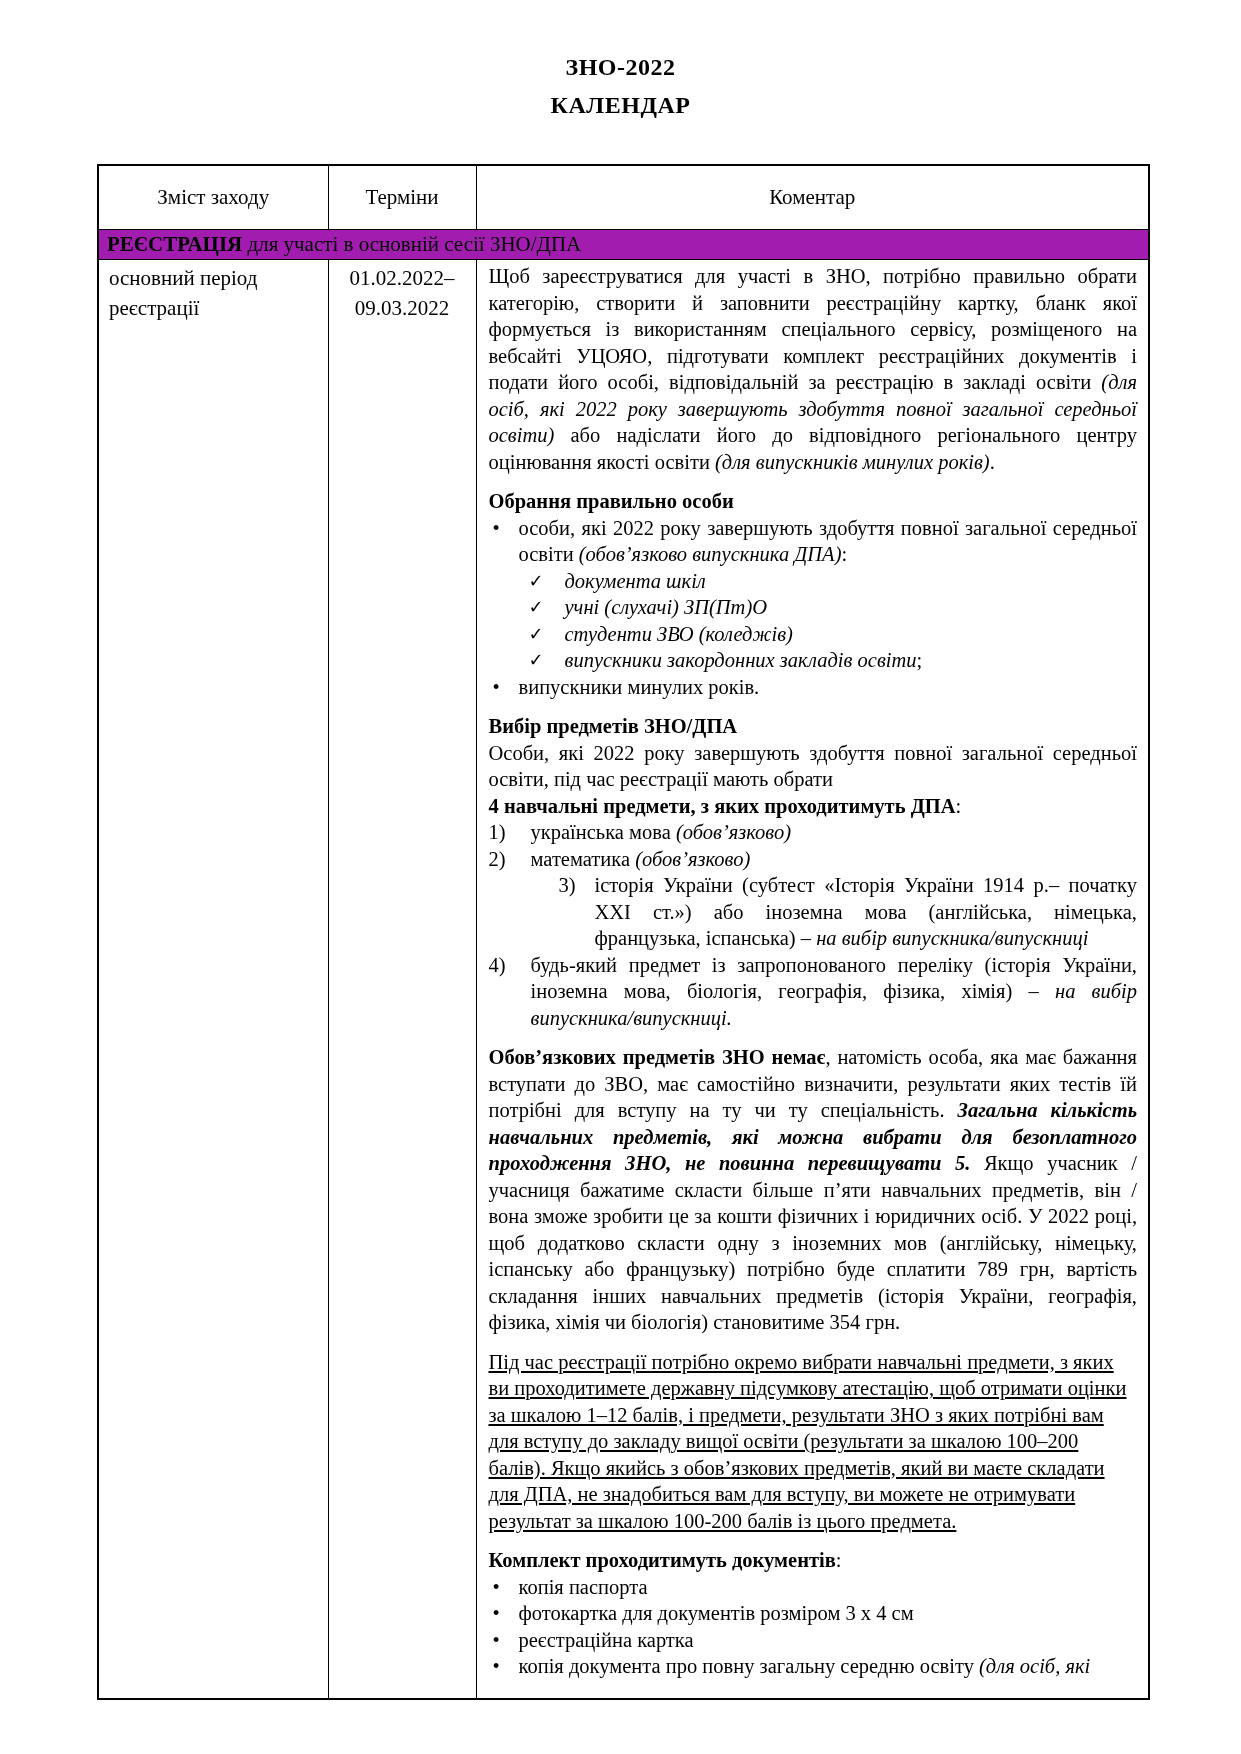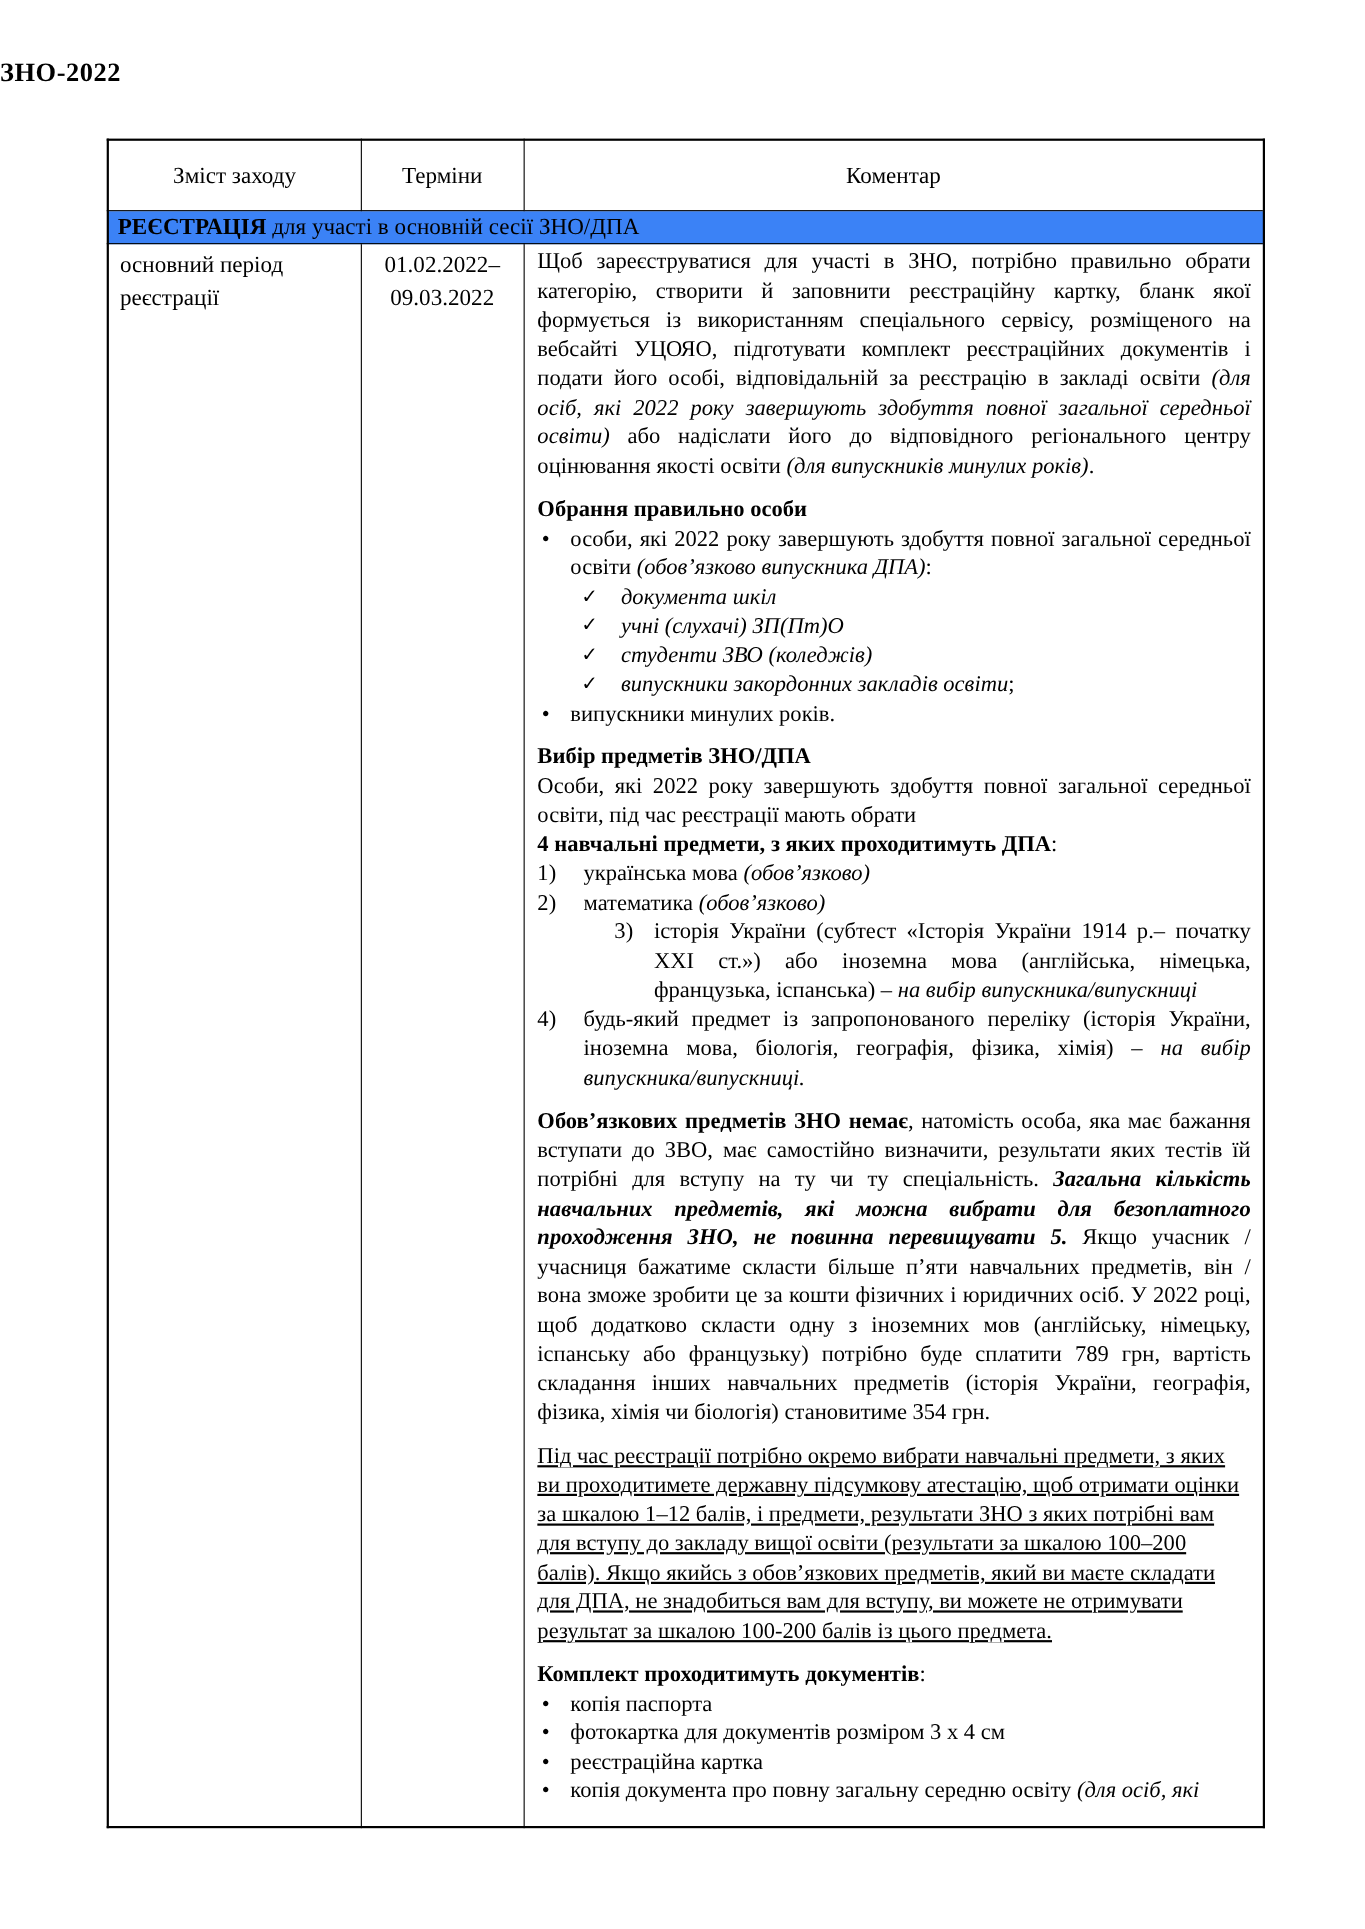--- a/index.html
+++ b/index.html
@@ -1,18 +1,18 @@
 <!DOCTYPE html>
 <html><head>
 <meta charset="utf-8">
 <style>
   html,body{margin:0;padding:0;background:#ffffff;}
   body{width:1241px;height:1754px;font-family:"Liberation Serif",serif;color:#000;}
   .page{position:relative;width:1241px;height:1754px;overflow:hidden;background:#fff;}
-  .titles{padding-top:52px;}
+  .titles{padding-top:52px;text-align:center;}
   .title-line{font-size:24px;font-weight:bold;line-height:31px;letter-spacing:.5px;}
   .title-line + .title-line{margin-top:7px;}
   table.cal{border-collapse:collapse;table-layout:fixed;width:1051px;margin:43px 0 0 97px;border:2px solid #000;}
   col.c1{width:230px;}col.c2{width:148px;}col.c3{width:673px;}
   td,th{border:1.5px solid #000;vertical-align:top;}
   th{font-weight:normal;font-size:21px;line-height:27px;text-align:center;padding:18px 2px;}
   .section-cell{font-size:21px;line-height:26px;padding:1px 8px 2px 8px;}
   .section-cell .b{font-weight:bold;}
   .activity-cell{font-size:21px;line-height:30px;padding:3px 8px 3px 10px;}
   .dates-cell{font-size:21px;line-height:30px;padding:3px 2px;text-align:center;}
@@ -36,38 +36,39 @@
   .nli > .nmk{position:absolute;left:0;top:0;}
   .nli.ind{padding-left:106px;}
   .nli.ind > .nmk{left:70px;}
 </style>
 </head>
 <body>
 
 <div class="page">
   <div class="titles">
     <div class="title-line">ЗНО-2022</div>
+    <div class="title-line">КАЛЕНДАР</div>
   </div>
 
   <table class="cal">
     <colgroup>
         <col class="c1">
         <col class="c2">
         <col class="c3">
       </colgroup>
     <thead>
       <tr>
         <th>Зміст заходу</th>
         <th>Терміни</th>
         <th>Коментар</th>
       </tr>
     </thead>
     <tbody>
       <tr>
-        <td colspan="3" class="section-cell" style="background: #3b82f6;">
+        <td colspan="3" class="section-cell" style="background: #a21caf;">
           <span class="b">РЕЄСТРАЦІЯ</span><span> для участі в основній сесії ЗНО/ДПА</span>
         </td>
       </tr>
       <tr>
         <td class="activity-cell">основний період реєстрації</td>
         <td class="dates-cell">
           <div>01.02.2022–</div>
           <div>09.03.2022</div>
         </td>
         <td class="comment-cell">

